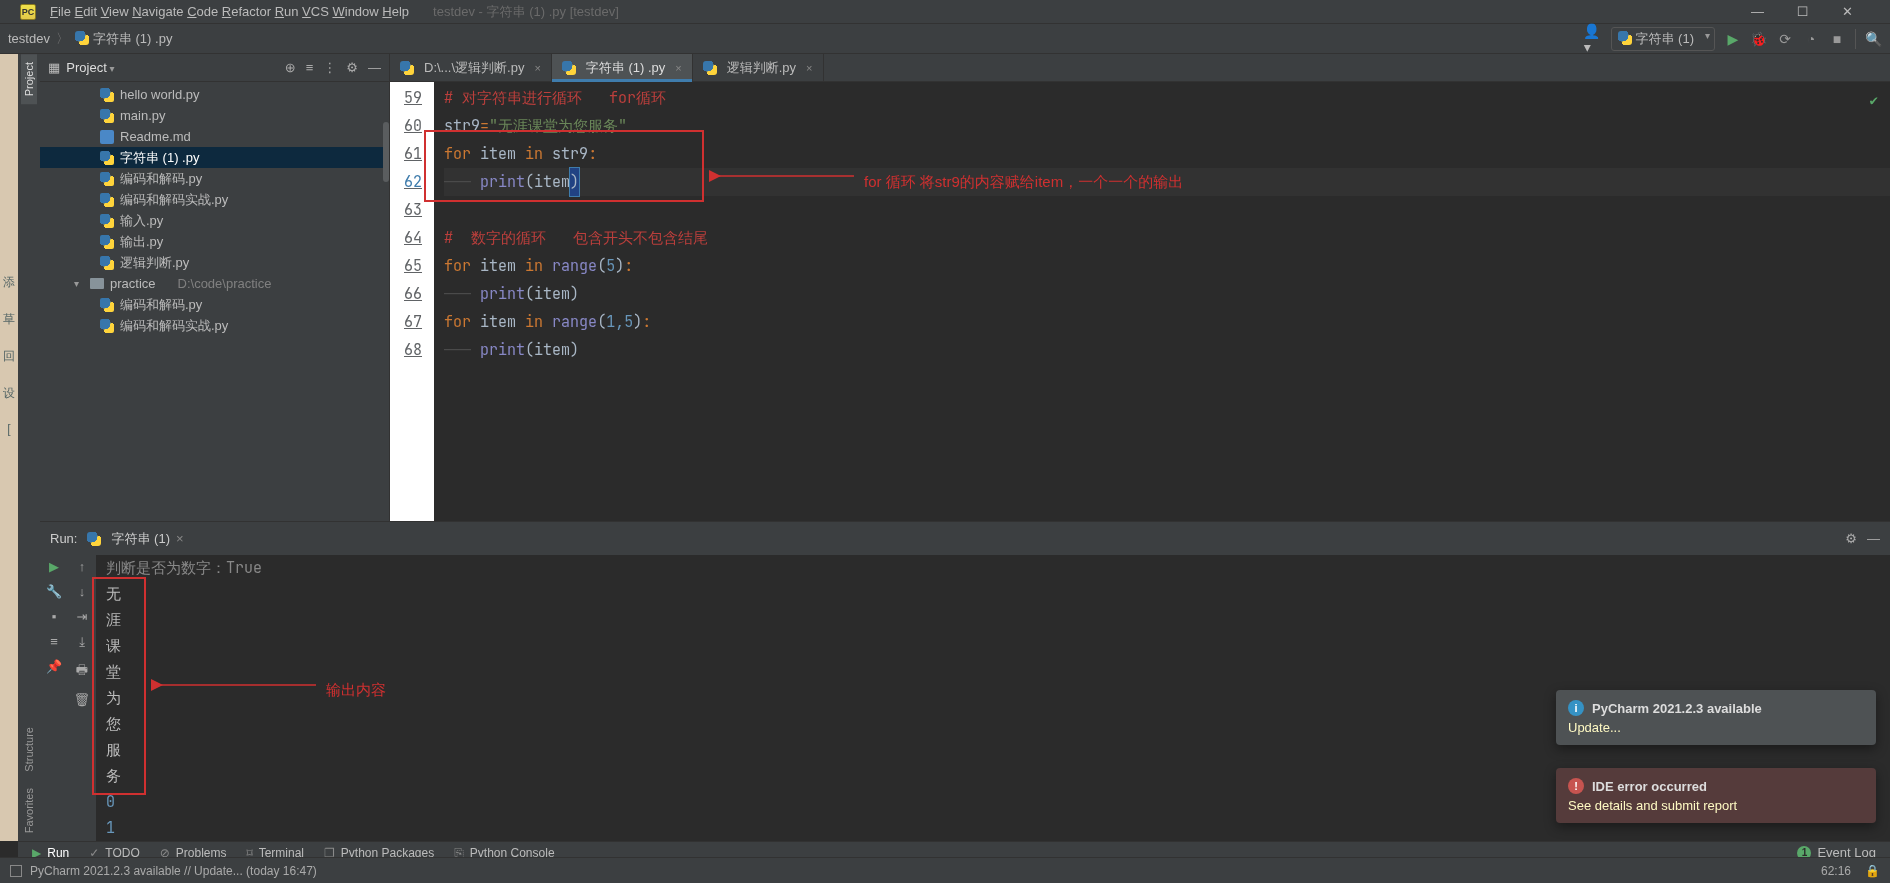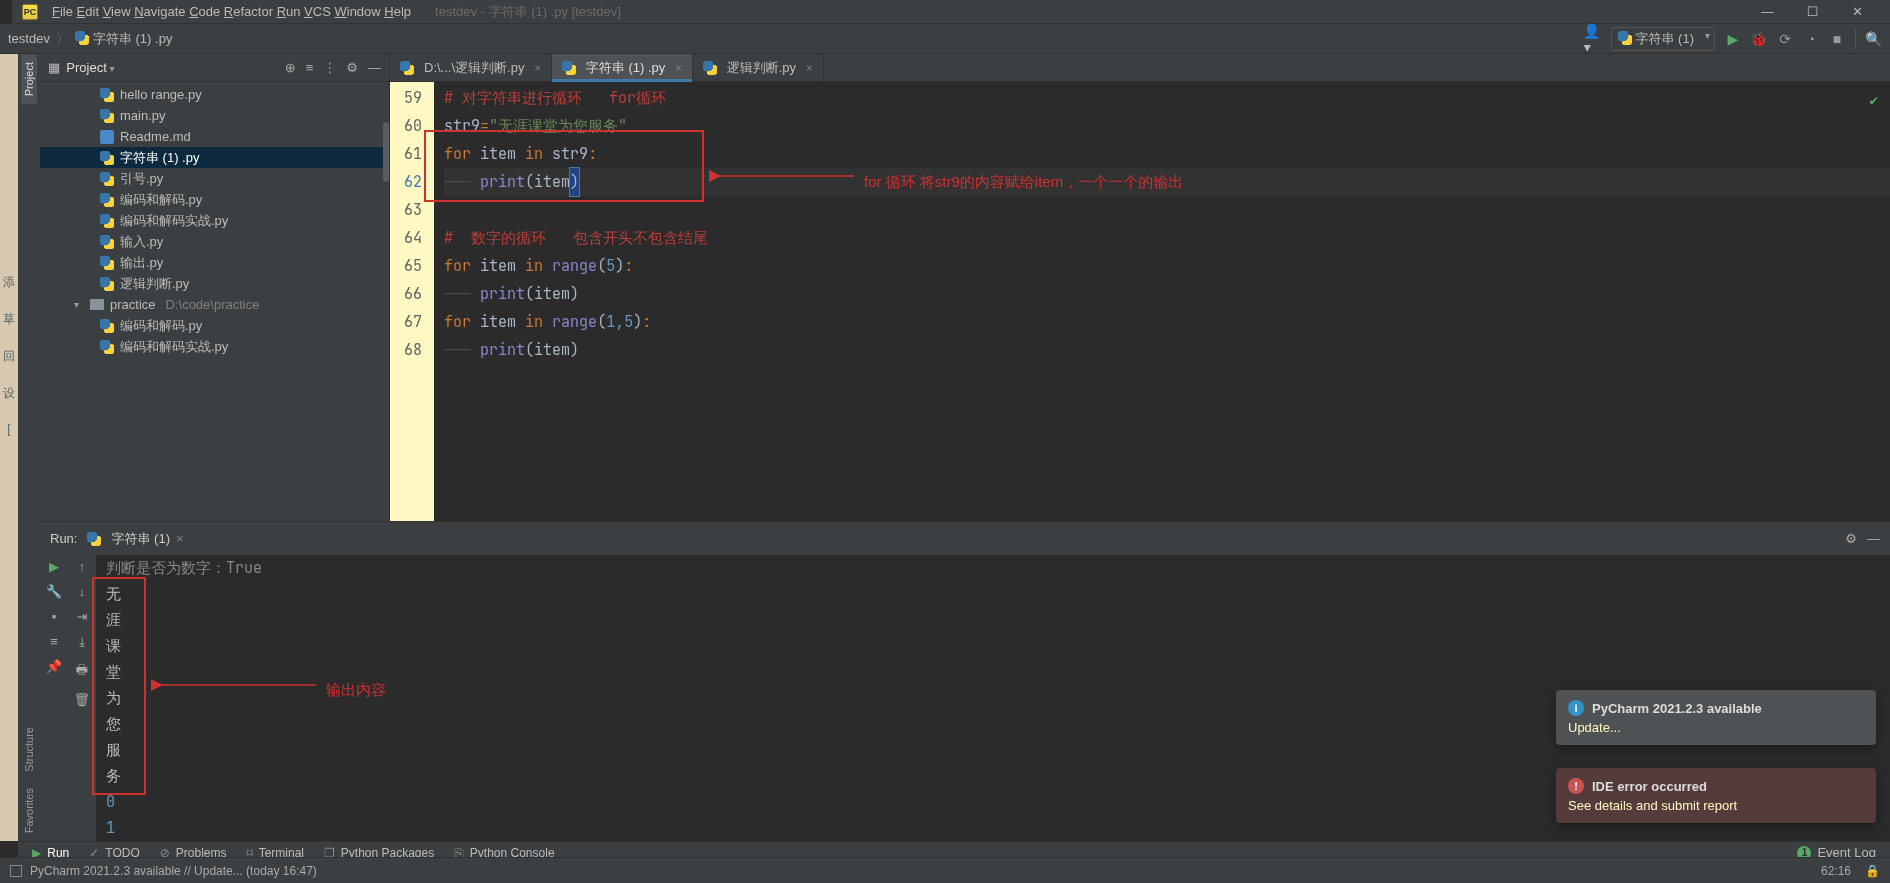--- a/index.html
+++ b/index.html
@@ -14,24 +14,23 @@
   position: relative;
 }
 
 
 .titlebar {
   display: flex;
   align-items: center;
   height: 24px;
   background: #3c3f41;
   color: #999;
-  padding: 0 10px;
+  padding: 0 20px;
   gap: 14px;
   border-bottom: 1px solid #323232;
-  margin-left: 12px;
 }
 .titlebar .app-icon { width:16px; height:16px; background: linear-gradient(#f0e14a,#e2c94a); border:1px solid #8a7a20; border-radius:2px; display:flex; align-items:center; justify-content:center; font-size:9px; color:#333; font-weight:bold;}
 .titlebar .menu-item { cursor:default; color:#bbb; }
 .titlebar .menu-item u { text-decoration: underline; }
 .titlebar .wintitle { color:#6a6a6a; margin-left:10px; }
 .titlebar .win-controls { margin-left:auto; display:flex; gap:0; }
 .titlebar .win-controls div {
   width:45px; height:24px; display:flex; align-items:center; justify-content:center; color:#bbb;
 }
 .win-controls .min::before { content:"—"; }
@@ -131,21 +130,21 @@
   white-space:nowrap;
 }
 .tree-row.depth2 { padding-left:60px; }
 .tree-row.folder { padding-left:34px; }
 .tree-row.selected { background:#0d293e; color:#fff; }
 .tree-row .chev { width:10px; color:#999; font-size:10px;}
 .tree-row .ficon { width:14px; height:14px; display:inline-block; }
 .ficon.py::before { content:""; display:block; width:14px; height:14px; background: radial-gradient(circle at 30% 30%, #3776ab 45%, transparent 46%), radial-gradient(circle at 70% 70%, #ffd43b 45%, transparent 46%); border-radius:2px;}
 .ficon.md::before { content:""; display:block; width:14px; height:14px; background:#4a88c7; border-radius:2px;}
 .ficon.folder::before { content:""; display:block; width:14px; height:11px; margin-top:1px; background:#87939a; border-radius:1px;}
-.tree-row .subpath { color:#808080; margin-left:4px; }
+.tree-row .subpath { color:#808080; margin-left:16px; }
 
 
 .editor-area {
   flex:1;
   display:flex;
   flex-direction:column;
   background:#2b2b2b;
   min-width:0;
 }
 .editor-tabs {
@@ -170,25 +169,26 @@
 .code-scroll {
   flex:1;
   display:flex;
   font-family: "JetBrains Mono", Consolas, monospace;
   font-size:15px;
   line-height:28px;
   position:relative;
   overflow:hidden;
 }
 .gutter {
-  background:#fef9c3;
+  background:#ffffff;
   color:#606366;
   text-align:right;
   padding:2px 12px 0 14px;
   user-select:none;
+  text-decoration:underline;
 }
 .gutter div { height:28px; }
 .gutter div.blue { color:#3f7cac; }
 .code-body {
   flex:1;
   padding:2px 0 0 10px;
   position:relative;
   color:#a9b7c6;
 }
 .code-line { height:28px; white-space:pre; position:relative; }
@@ -384,37 +384,33 @@
         <span>⊕</span>
         <span>≡</span>
         <span>⋮</span>
         <span>⚙</span>
         <span>—</span>
       </div>
     </div>
     <div class="project-tree" id="tree">
         <div class="tree-row depth2">
           <span class="ficon py"></span>
-          <span>hello range.py</span>
+          <span>hello world.py</span>
         </div>
         <div class="tree-row depth2">
           <span class="ficon py"></span>
           <span>main.py</span>
         </div>
         <div class="tree-row depth2">
           <span class="ficon md"></span>
           <span>Readme.md</span>
         </div>
         <div class="tree-row depth2 selected">
           <span class="ficon py"></span>
           <span>字符串 (1) .py</span>
-        </div>
-        <div class="tree-row depth2">
-          <span class="ficon py"></span>
-          <span>引号.py</span>
         </div>
         <div class="tree-row depth2">
           <span class="ficon py"></span>
           <span>编码和解码.py</span>
         </div>
         <div class="tree-row depth2">
           <span class="ficon py"></span>
           <span>编码和解码实战.py</span>
         </div>
         <div class="tree-row depth2">

